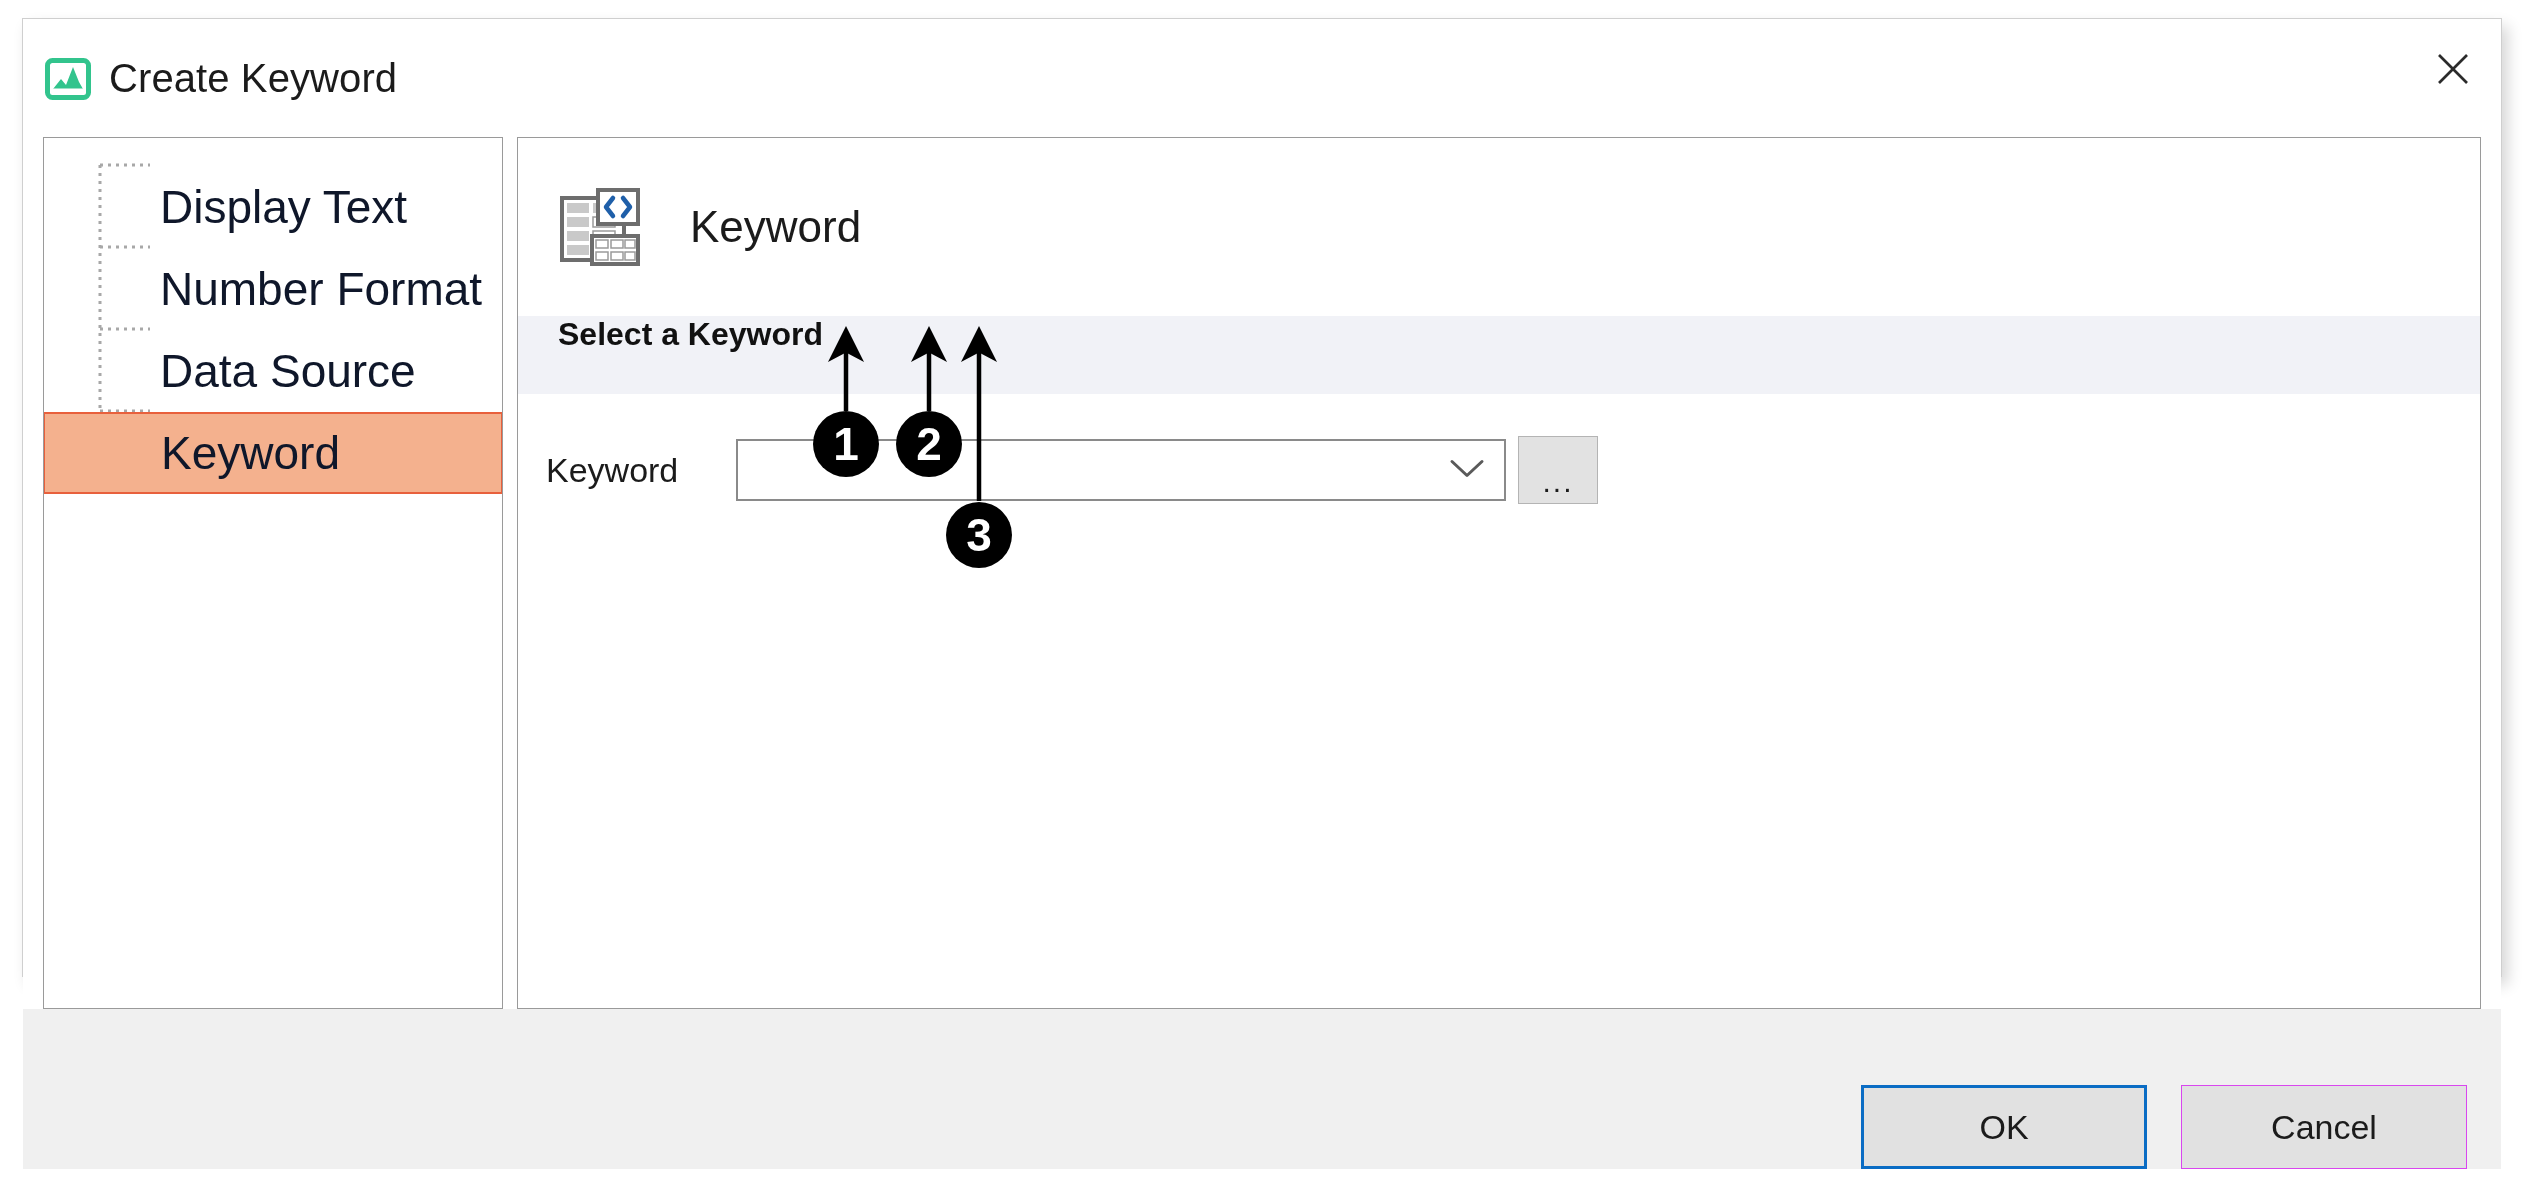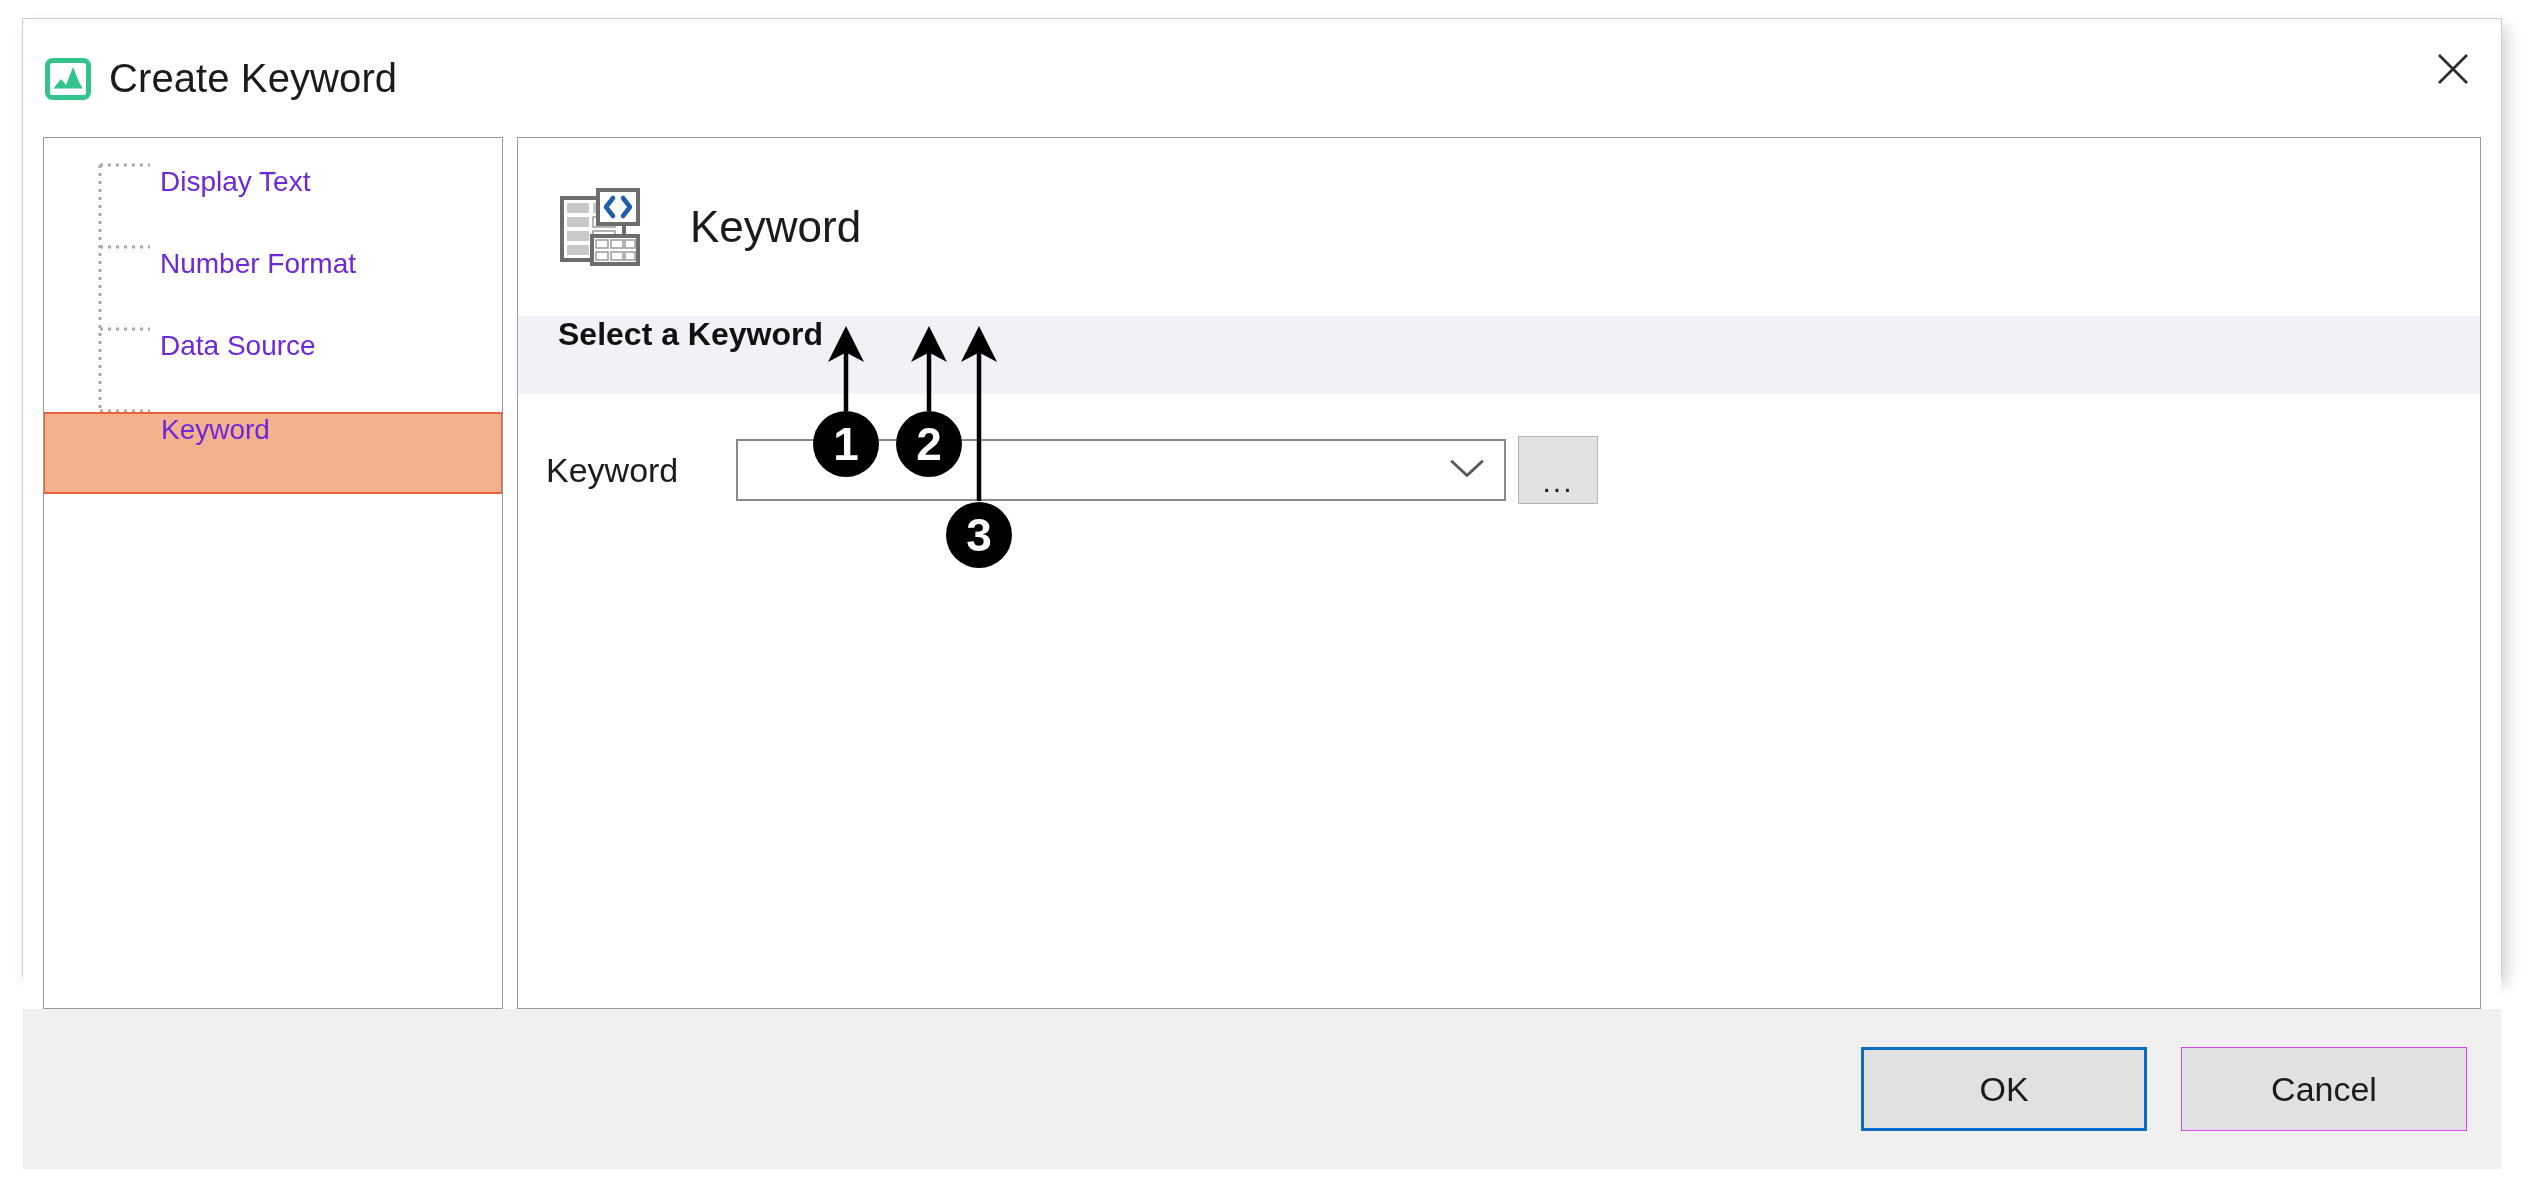--- a/index.html
+++ b/index.html
@@ -80,23 +80,24 @@
     flex: 0 0 460px;
     height: 872px;
     border: 1px solid #9a9a9a;
     background: #ffffff;
     overflow: hidden;
   }
   .tree-item {
     position: relative;
     height: 82px;
     display: flex;
+    align-items: center;
     padding-left: 116px;
-    font-size: 28px;
-    color: #6d28d9;
+    font-size: 46px;
+    color: #0f172a;
     cursor: pointer;
     white-space: nowrap;
   }
   .tree-item.selected {
     background: #f4b18e;
     border: 2px solid #e8603c;
     margin-left: -1px;
     margin-right: -1px;
     width: calc(100% + 2px);
   }
@@ -212,21 +213,21 @@
     font-weight: bold;
     font-family: "Liberation Sans", sans-serif;
   }
 
   
   #footer {
     flex: 0 0 160px;
     height: 160px;
     background: #f0f0f0;
     display: flex;
-    align-items: center;
+    align-items: flex-end;
     justify-content: flex-end;
     padding-right: 34px;
     gap: 34px;
   }
   .dlg-btn {
     width: 286px; height: 84px;
     background: #e1e1e1;
     border: 1px solid #d946ef;
     font-size: 34px;
     color: #1b1b1b;

